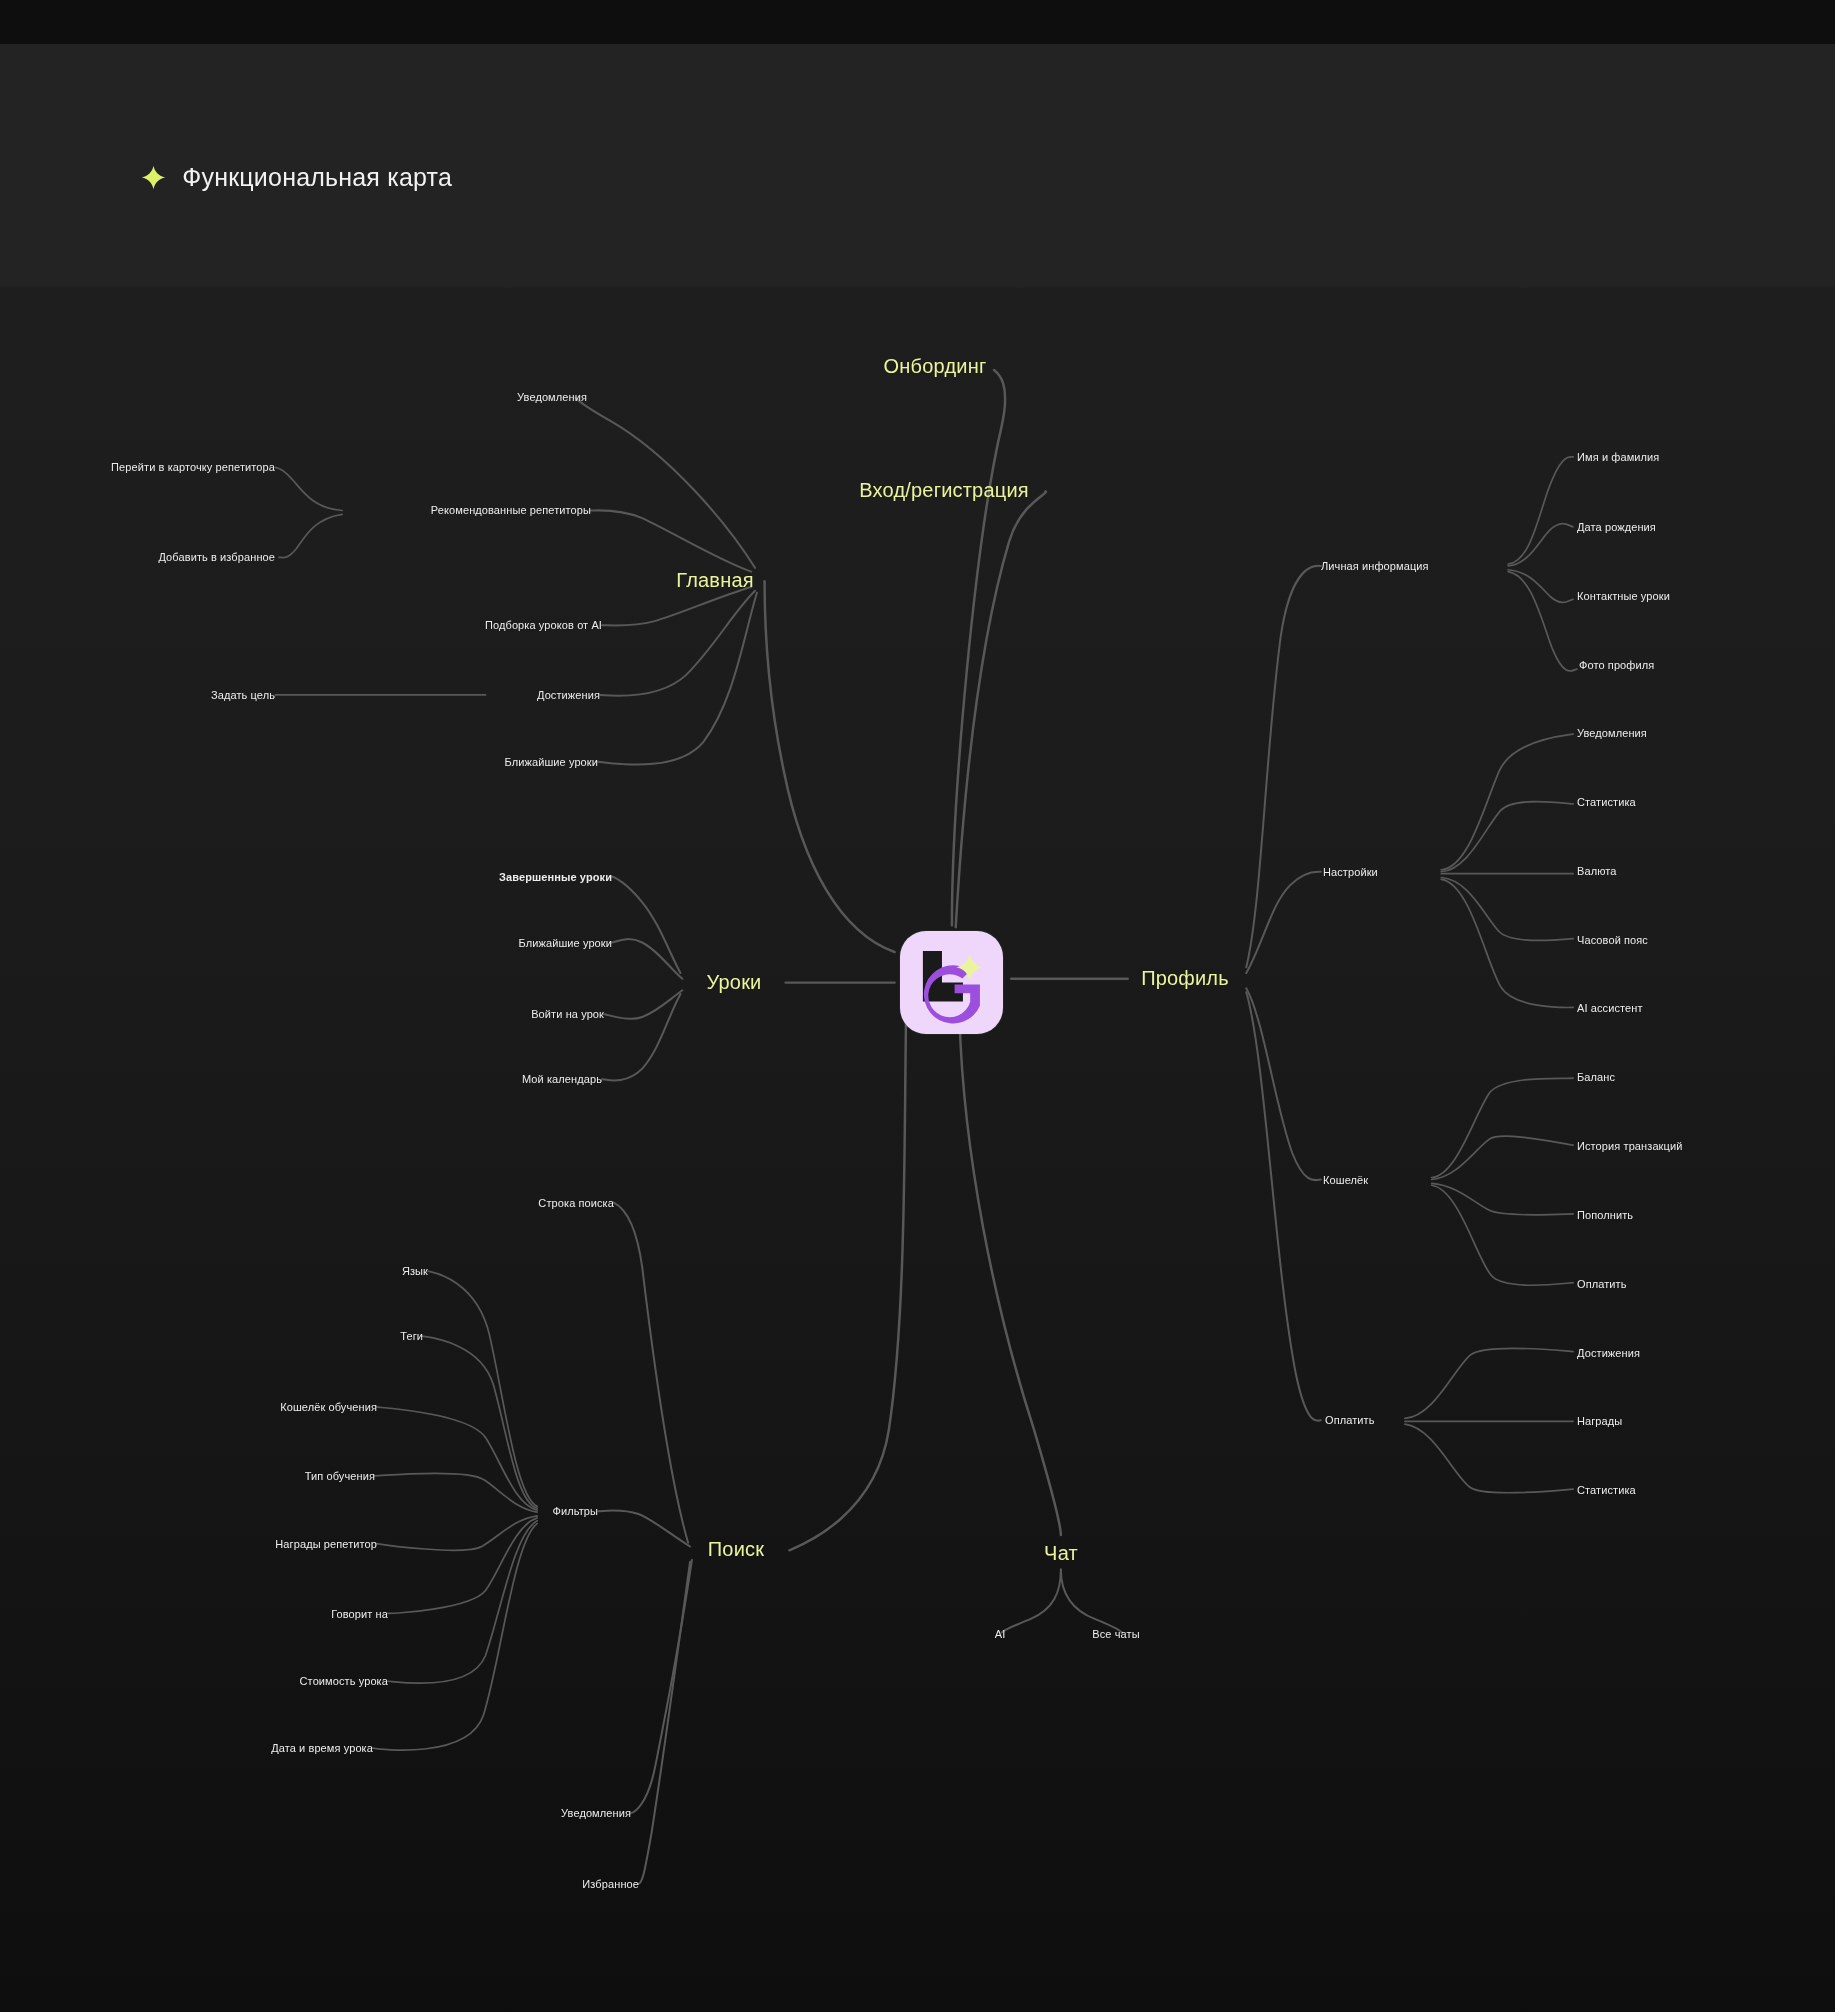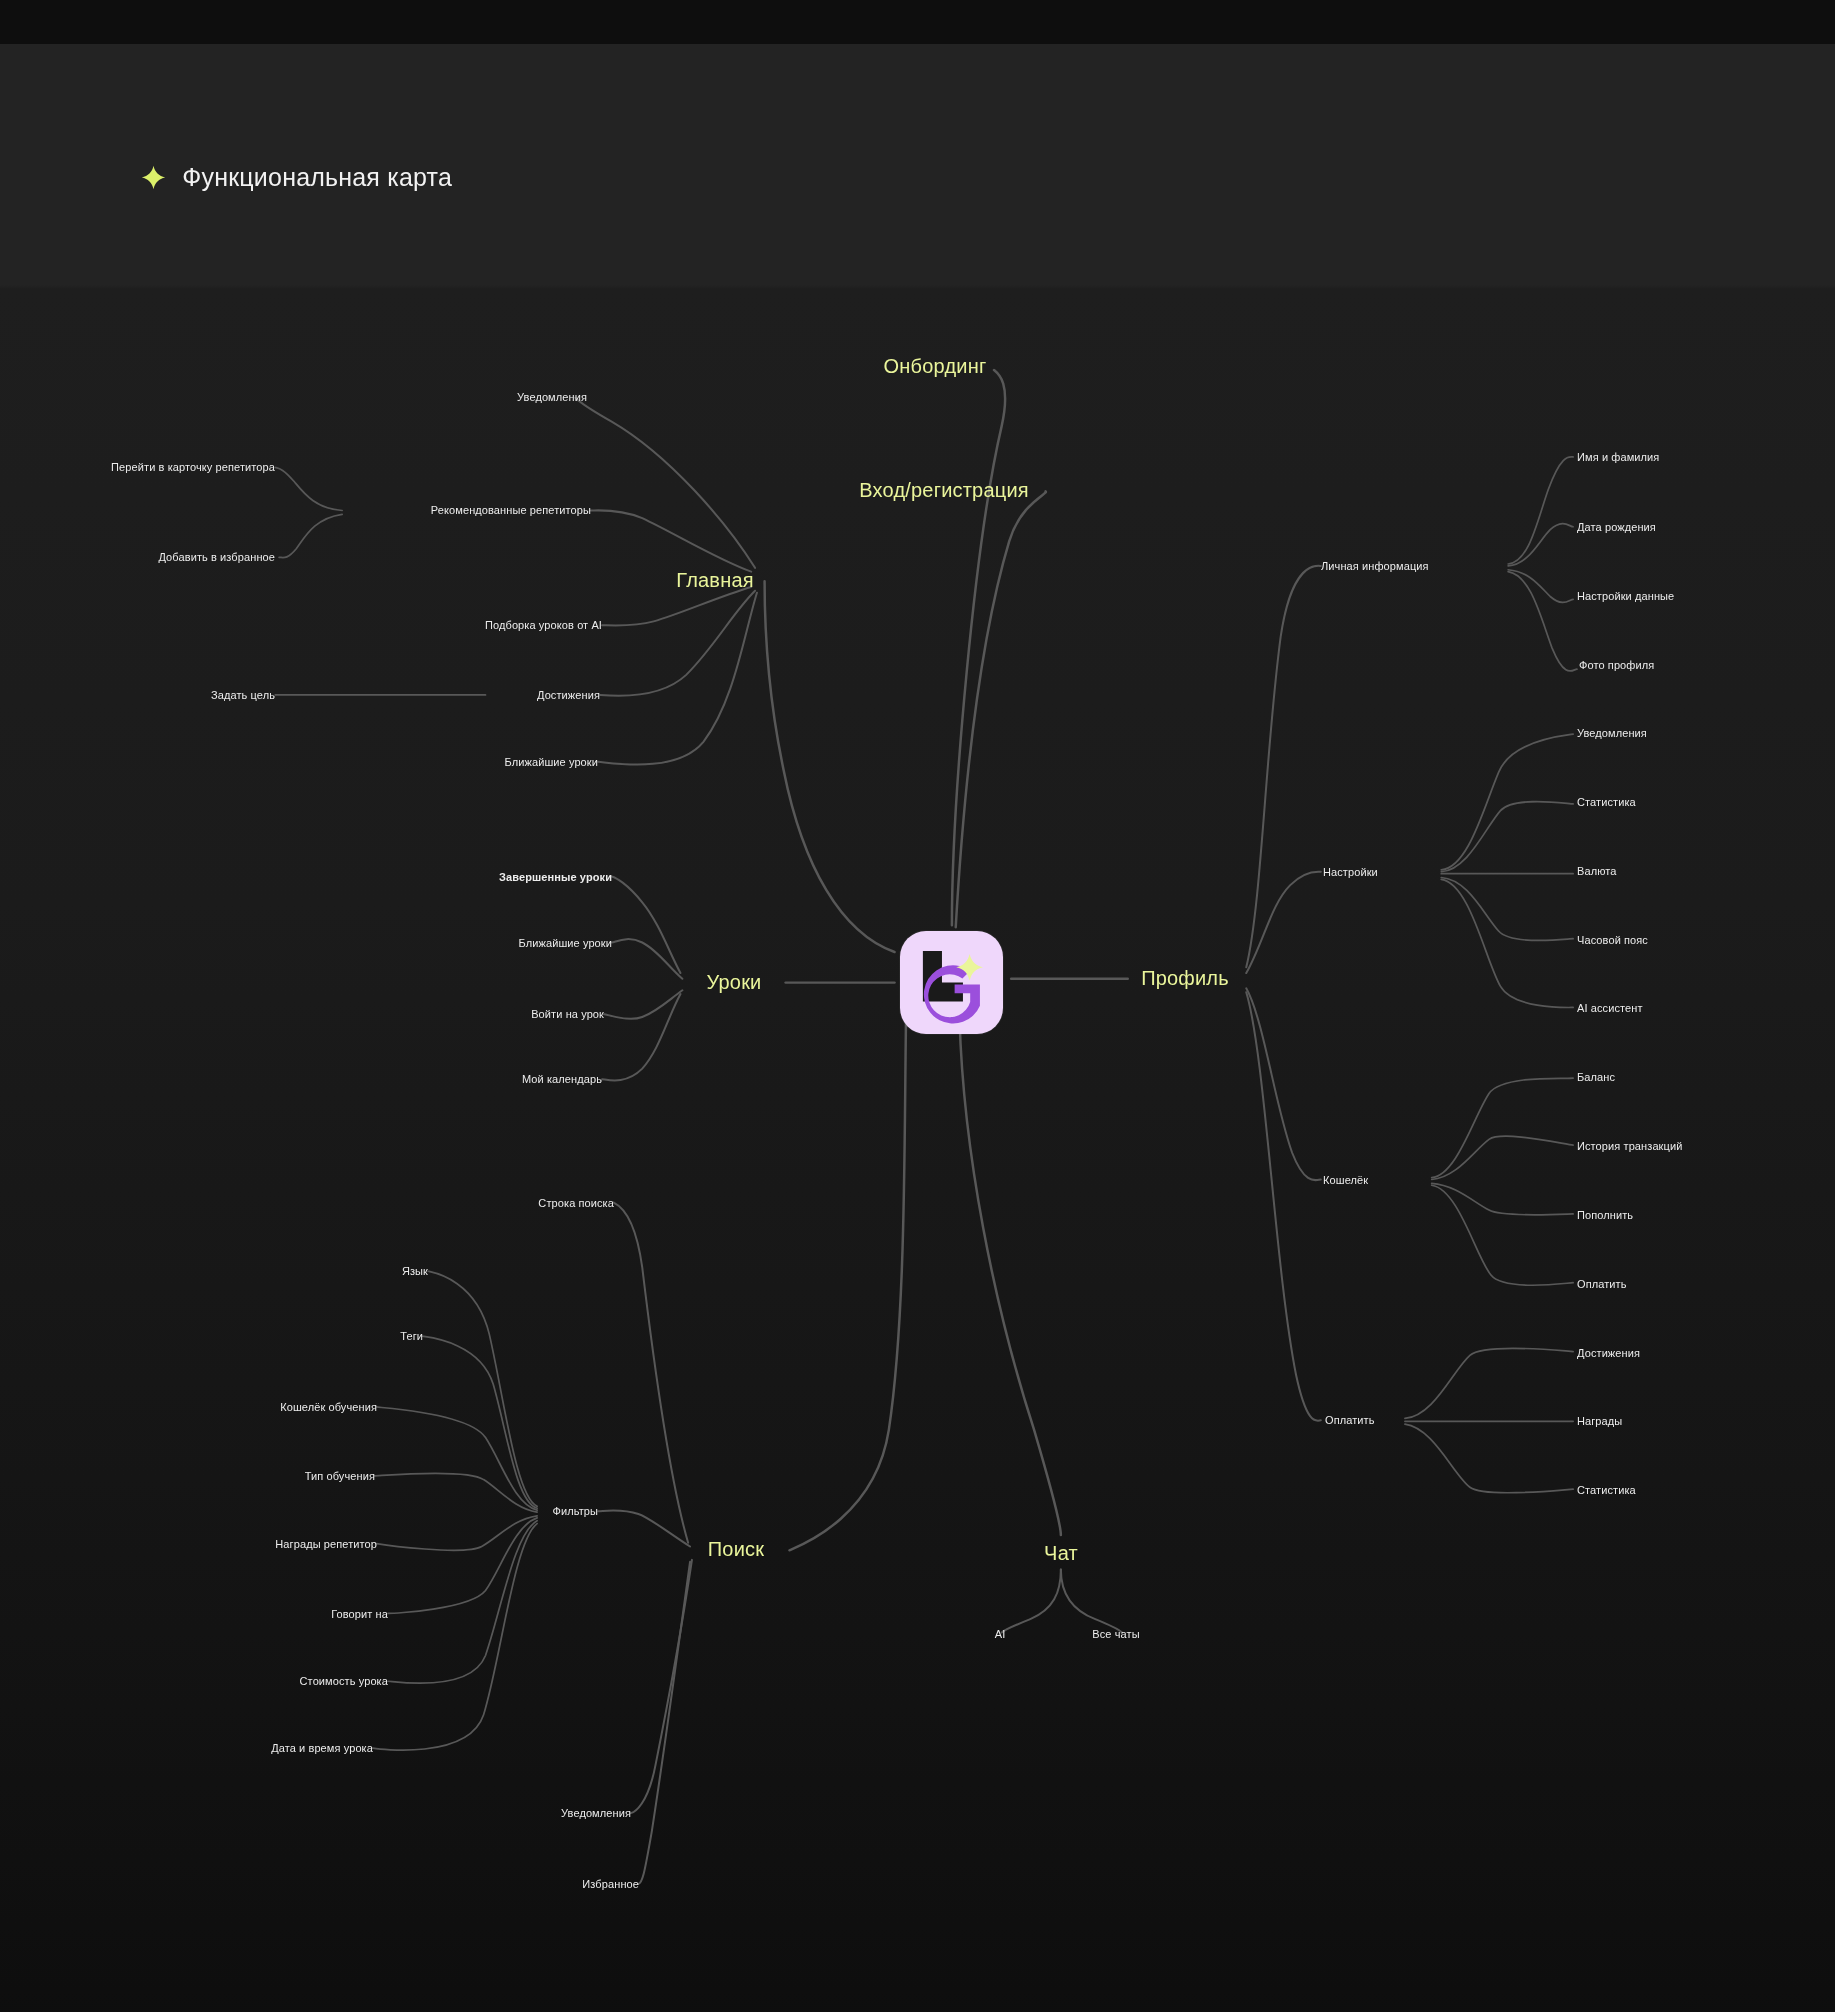--- a/index.html
+++ b/index.html
@@ -253,21 +253,21 @@
   <div class="node c sub" style="left:1000px; top:1590px;">AI</div>
 
   <div class="node c sub" style="left:1116px; top:1590px;">Все чаты</div>
 
   <div class="node r sub" style="left:1321px; top:522px;">Личная информация</div>
 
   <div class="node r sub" style="left:1577px; top:413px;">Имя и фамилия</div>
 
   <div class="node r sub" style="left:1577px; top:483px;">Дата рождения</div>
 
-  <div class="node r sub" style="left:1577px; top:552px;">Настройки данные</div>
+  <div class="node r sub" style="left:1577px; top:552px;">Контактные уроки</div>
 
   <div class="node r sub" style="left:1579px; top:621px;">Фото профиля</div>
 
   <div class="node r sub" style="left:1323px; top:828px;">Настройки</div>
 
   <div class="node r sub" style="left:1577px; top:689px;">Уведомления</div>
 
   <div class="node r sub" style="left:1577px; top:758px;">Статистика</div>
 
   <div class="node r sub" style="left:1577px; top:827px;">Валюта</div>

